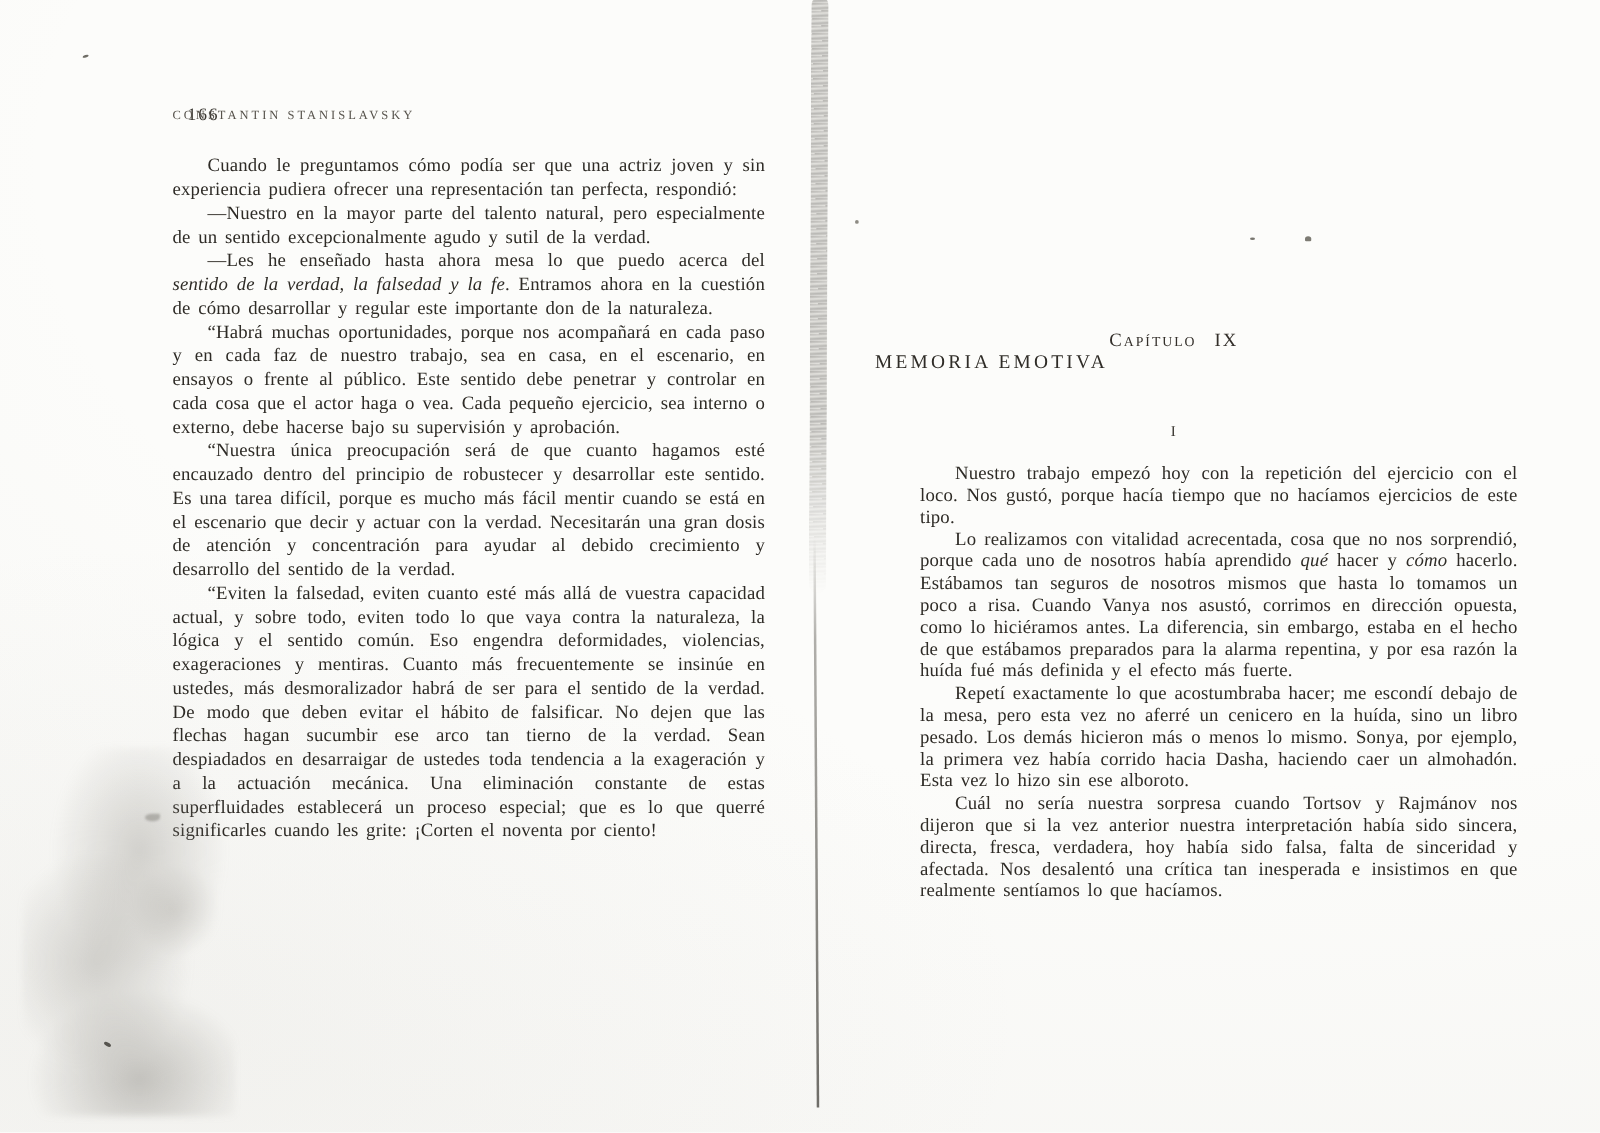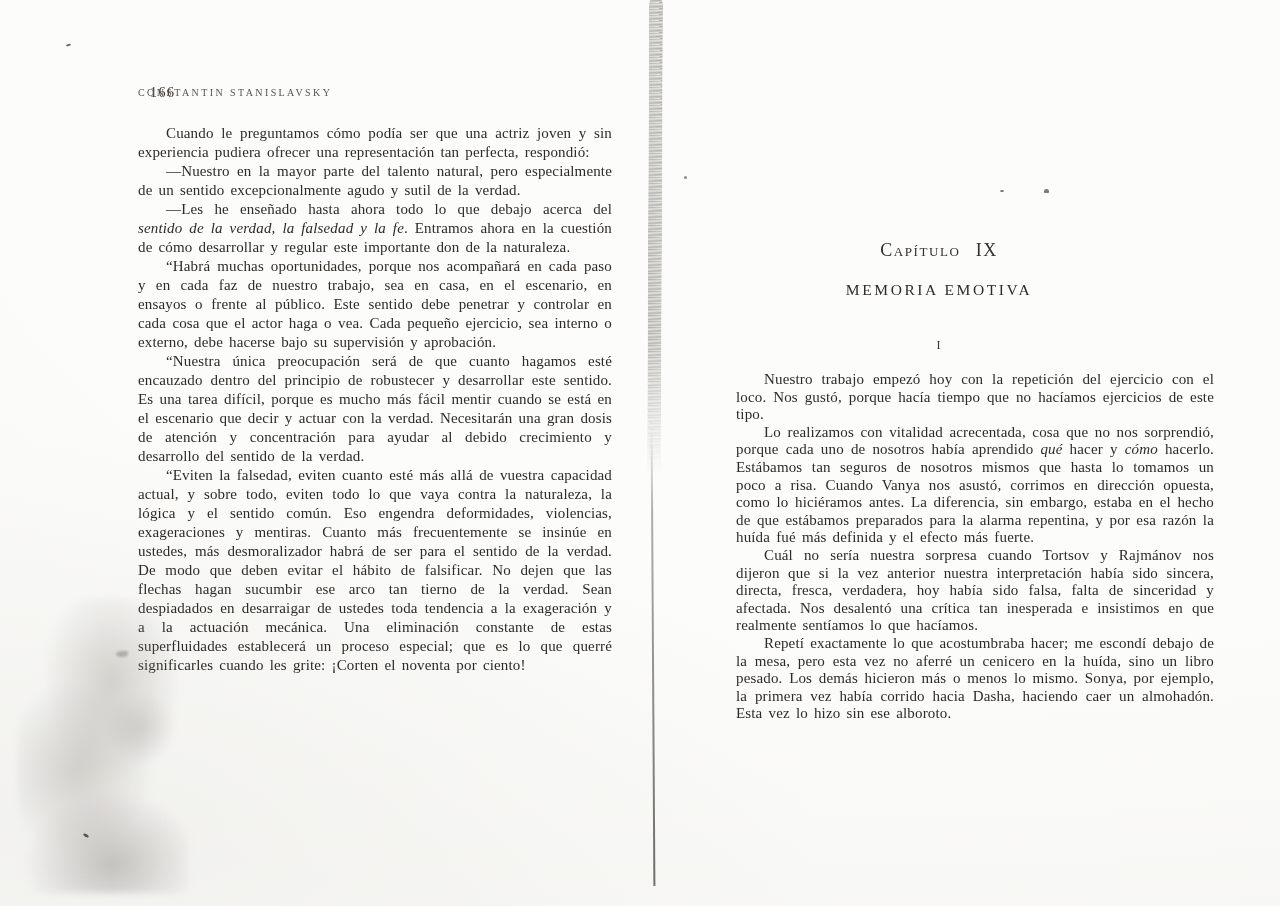--- a/index.html
+++ b/index.html
@@ -30,27 +30,27 @@
   .left-body{
     position:absolute;left:138px;top:124px;width:474px;
     font-size:15px;line-height:19px;text-align:justify;
     word-spacing:2.2px;letter-spacing:.15px;hyphens:auto;
   }
   .para{margin:0;text-indent:28px;font-family:Liberation Serif, serif;}
   .para em{font-style:italic;}
 
   
   .chapter-label{
-    position:absolute;left:700px;top:240px;width:478px;
+    position:absolute;left:700px;top:265px;width:478px;
     text-align:center;font-variant:small-caps;
-    font-size:18px;letter-spacing:1.6px;word-spacing:9px;color:#332f2a;
+    font-size:15px;letter-spacing:1.6px;word-spacing:9px;color:#332f2a;
   }
   .chapter-title{
     position:absolute;left:700px;top:281px;width:478px;
-    text-align:center;font-size:15.5px;letter-spacing:2.6px;color:#2f2c27;
+    font-size:15.5px;letter-spacing:2.6px;color:#2f2c27;
   }
   .section-number{
     position:absolute;left:700px;top:338px;width:478px;
     text-align:center;font-size:12px;letter-spacing:1px;color:#3a3731;
   }
   .right-body{
     position:absolute;left:736px;top:371px;width:478px;
     font-size:15px;line-height:17.6px;text-align:justify;
     word-spacing:2.2px;letter-spacing:.15px;hyphens:auto;
   }
@@ -93,34 +93,34 @@
 </head>
 <body>
 
 <div class="paper">
 
   <div class="page-number">166</div>
   <div class="running-header">CONSTANTIN STANISLAVSKY</div>
   <div class="left-body">
       <p class="para"><span>Cuando le preguntamos cómo podía ser que una actriz joven y sin experiencia pudiera ofrecer una representación tan perfecta, respondió:</span></p>
       <p class="para"><span>—Nuestro en la mayor parte del talento natural, pero especialmente de un sentido excepcionalmente agudo y sutil de la verdad.</span></p>
-      <p class="para"><span>—Les he enseñado hasta ahora todo lo que debajo acerca del </span><em>sentido de la verdad, la falsedad y la fe</em><span>. Entramos ahora en la cuestión de cómo desarrollar y regular este importante don de la naturaleza.</span></p>
+      <p class="para"><span>—Les he enseñado hasta ahora mesa lo que puedo acerca del </span><em>sentido de la verdad, la falsedad y la fe</em><span>. Entramos ahora en la cuestión de cómo desarrollar y regular este importante don de la naturaleza.</span></p>
       <p class="para"><span>“Habrá muchas oportunidades, porque nos acompañará en cada paso y en cada faz de nuestro trabajo, sea en casa, en el escenario, en ensayos o frente al público. Este sentido debe penetrar y controlar en cada cosa que el actor haga o vea. Cada pequeño ejercicio, sea interno o externo, debe hacerse bajo su supervisión y aprobación.</span></p>
       <p class="para"><span>“Nuestra única preocupación será de que cuanto hagamos esté encauzado dentro del principio de robustecer y desarrollar este sentido. Es una tarea difícil, porque es mucho más fácil mentir cuando se está en el escenario que decir y actuar con la verdad. Necesitarán una gran dosis de atención y concentración para ayudar al debido crecimiento y desarrollo del sentido de la verdad.</span></p>
       <p class="para"><span>“Eviten la falsedad, eviten cuanto esté más allá de vuestra capacidad actual, y sobre todo, eviten todo lo que vaya contra la naturaleza, la lógica y el sentido común. Eso engendra deformidades, violencias, exageraciones y mentiras. Cuanto más frecuentemente se insinúe en ustedes, más desmoralizador habrá de ser para el sentido de la verdad. De modo que deben evitar el hábito de falsificar. No dejen que las flechas hagan sucumbir ese arco tan tierno de la verdad. Sean despiadados en desarraigar de ustedes toda tendencia a la exageración y a la actuación mecánica. Una eliminación constante de estas superfluidades establecerá un proceso especial; que es lo que querré significarles cuando les grite: ¡Corten el noventa por ciento!</span></p>
     </div>
 
   <div class="chapter-label">Capítulo IX</div>
   <div class="chapter-title">MEMORIA EMOTIVA</div>
   <div class="section-number">I</div>
   <div class="right-body">
       <p class="para"><span>Nuestro trabajo empezó hoy con la repetición del ejercicio con el loco. Nos gustó, porque hacía tiempo que no hacíamos ejercicios de este tipo.</span></p>
       <p class="para"><span>Lo realizamos con vitalidad acrecentada, cosa que no nos sorprendió, porque cada uno de nosotros había aprendido </span><em>qué</em><span> hacer y </span><em>cómo</em><span> hacerlo. Estábamos tan seguros de nosotros mismos que hasta lo tomamos un poco a risa. Cuando Vanya nos asustó, corrimos en dirección opuesta, como lo hiciéramos antes. La diferencia, sin embargo, estaba en el hecho de que estábamos preparados para la alarma repentina, y por esa razón la huída fué más definida y el efecto más fuerte.</span></p>
+      <p class="para"><span>Repetí exactamente lo que acostumbraba hacer; me escondí debajo de la mesa, pero esta vez no aferré un cenicero en la huída, sino un libro pesado. Los demás hicieron más o menos lo mismo. Sonya, por ejemplo, la primera vez había corrido hacia Dasha, haciendo caer un almohadón. Esta vez lo hizo sin ese alboroto.</span></p>
       <p class="para"><span>Cuál no sería nuestra sorpresa cuando Tortsov y Rajmánov nos dijeron que si la vez anterior nuestra interpretación había sido sincera, directa, fresca, verdadera, hoy había sido falsa, falta de sinceridad y afectada. Nos desalentó una crítica tan inesperada e insistimos en que realmente sentíamos lo que hacíamos.</span></p>
-      <p class="para"><span>Repetí exactamente lo que acostumbraba hacer; me escondí debajo de la mesa, pero esta vez no aferré un cenicero en la huída, sino un libro pesado. Los demás hicieron más o menos lo mismo. Sonya, por ejemplo, la primera vez había corrido hacia Dasha, haciendo caer un almohadón. Esta vez lo hizo sin ese alboroto.</span></p>
     </div>
 
   <div class="spine-band"></div>
   <div class="spine-line"></div>
   <div class="corner-smudge"></div>
   <div class="speck s1"></div>
   <div class="speck s2"></div>
   <div class="speck s3"></div>
   <div class="speck s4"></div>
   <div class="speck s5"></div>

